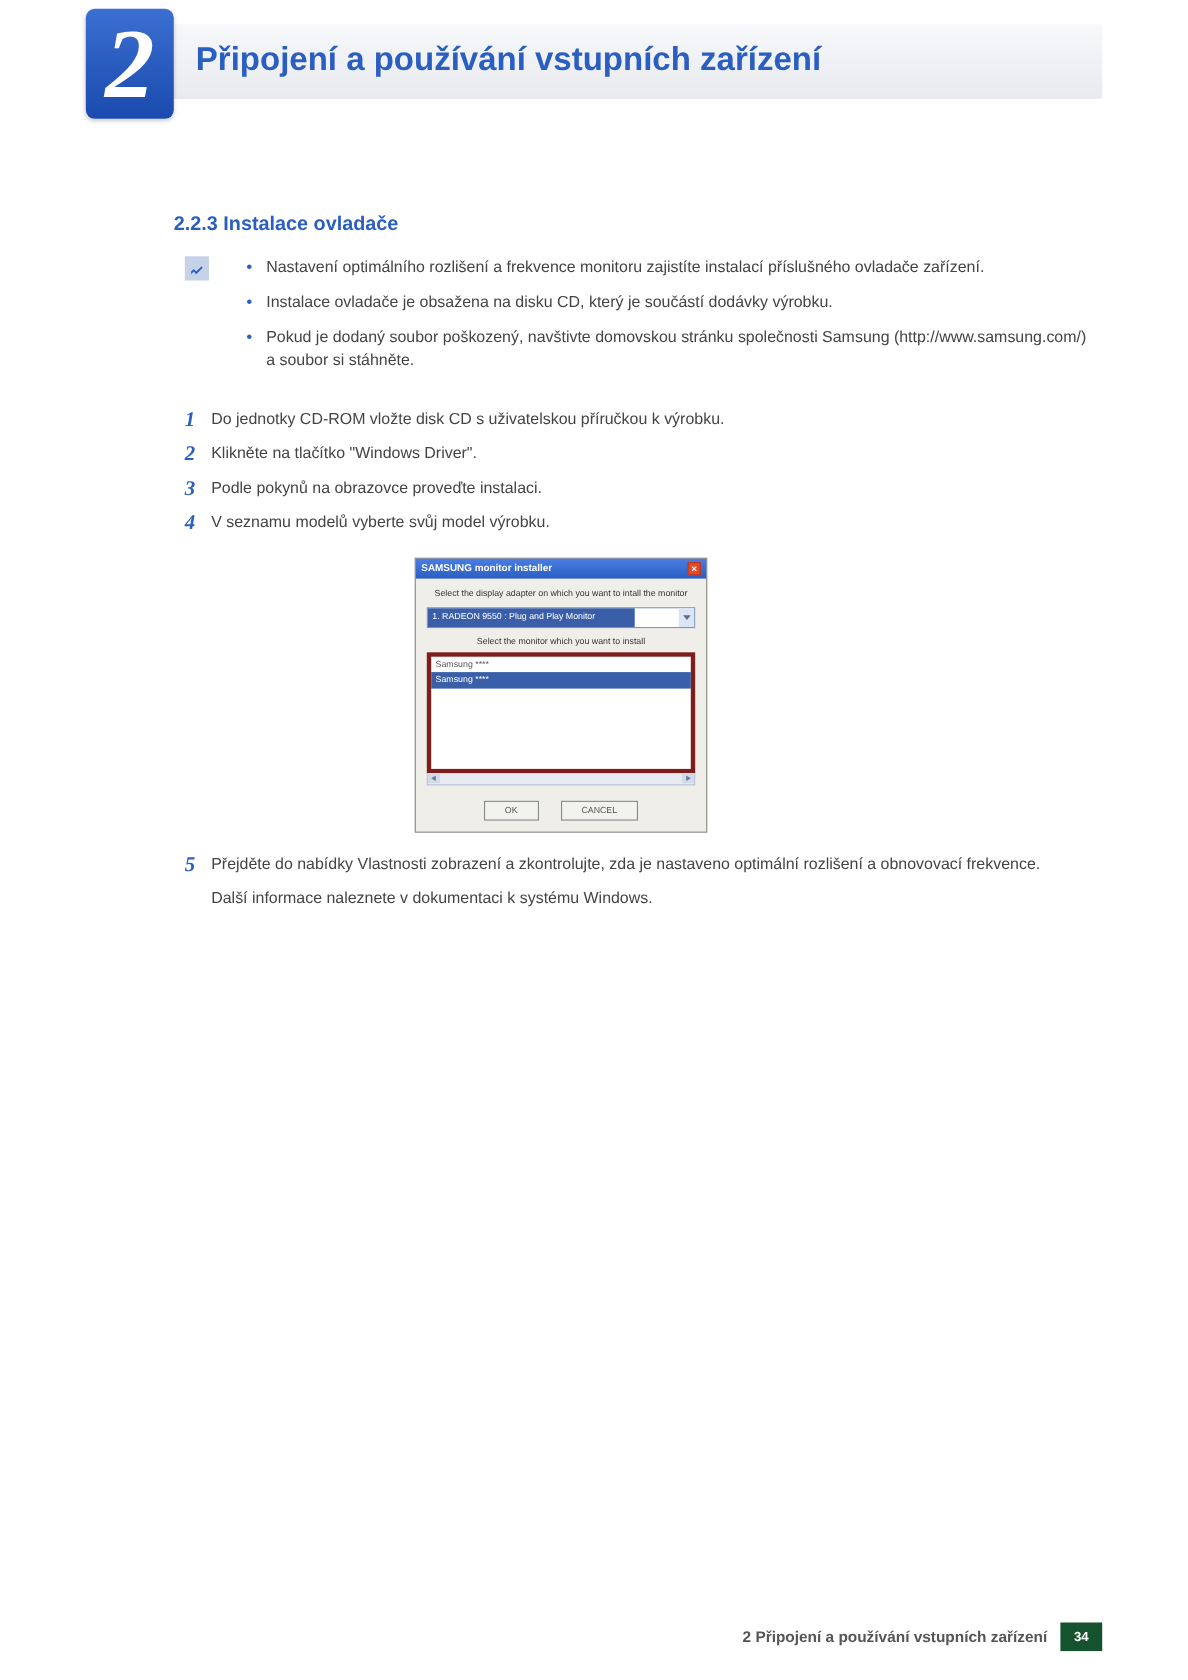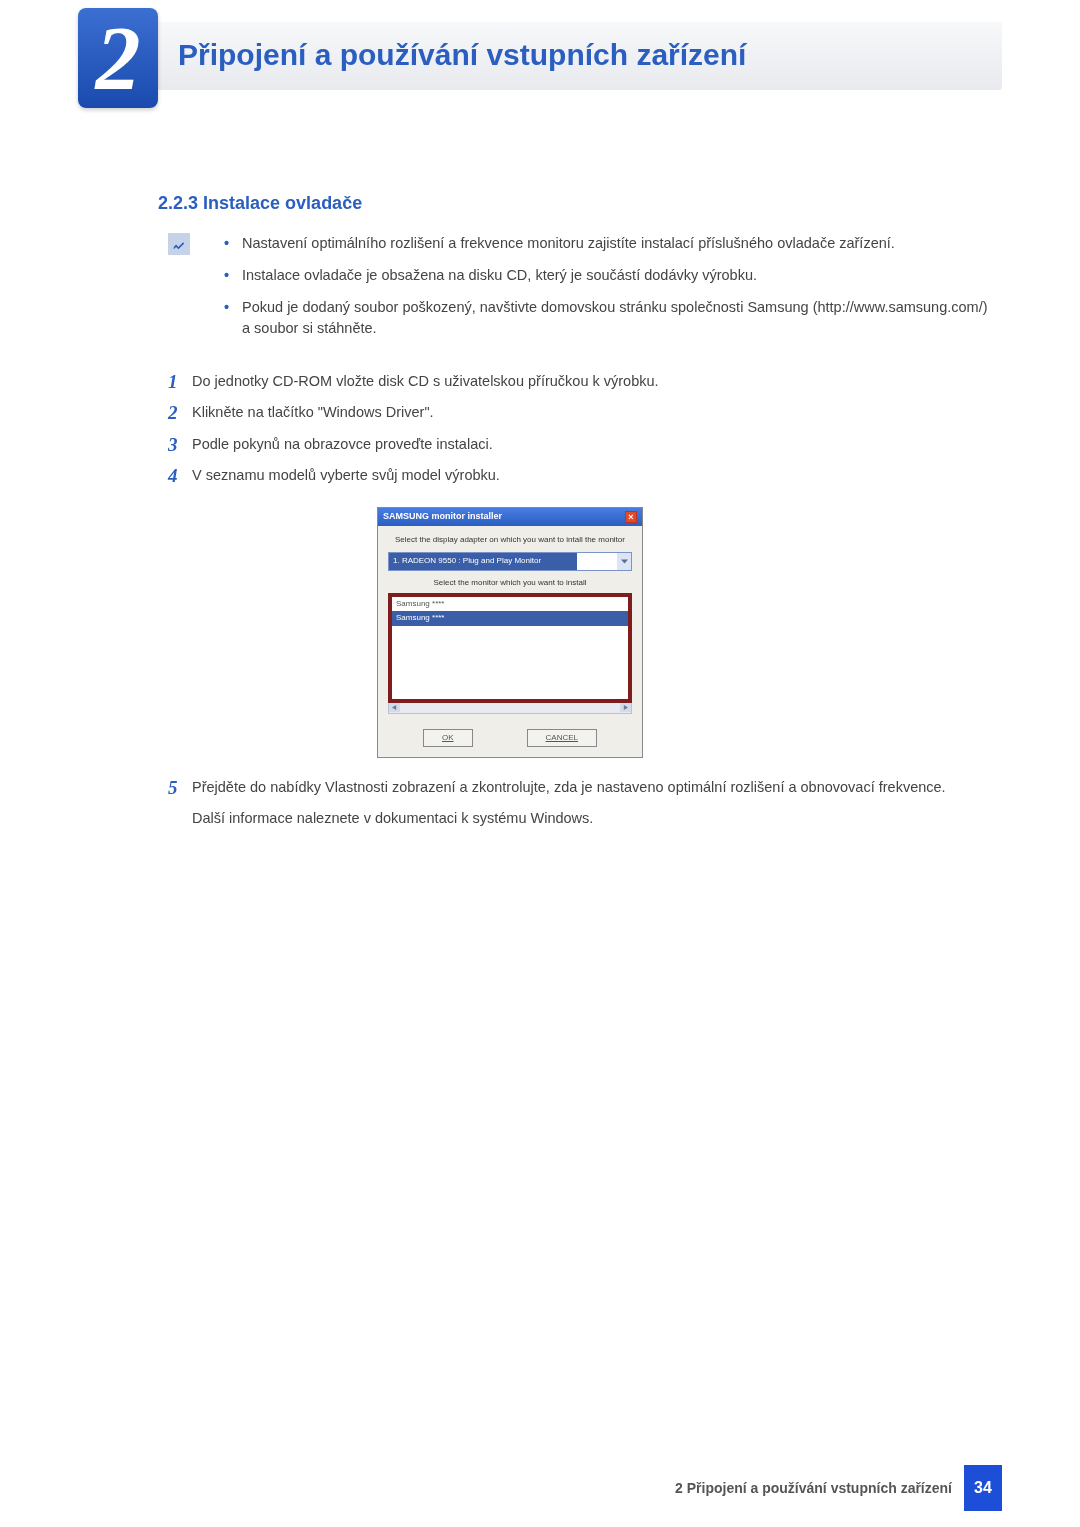--- a/index.html
+++ b/index.html
@@ -203,43 +203,42 @@
   .installer .buttons {
     text-align: center;
     padding-top: 10px;
   }
   .installer .buttons .btn {
     display: inline-block;
     border: 1px solid #888;
     background: #f2f2ee;
     font-size: 8px;
     padding: 2px 18px;
-    margin: 0 25px;
+    margin: 0 8px;
     color: #555;
-    text-decoration: underline;
   }
   .footer {
     position: absolute;
     bottom: 22px; left: 78px; right: 78px;
     height: 34px;
     display: flex;
     justify-content: flex-end;
     align-items: center;
   }
   .footer-title {
     font-size: 14px;
     color: #555;
     font-weight: bold;
     margin-right: 12px;
   }
   .footer-page {
-    width: 38px; height: 46px;
-    background: #1d4ed8;
-    color: #fff;
-    font-size: 16px;
+    width: 38px; height: 26px;
+    background: #14532d;
+    color: #fff;
+    font-size: 12px;
     font-weight: bold;
     display: flex;
     align-items: center;
     justify-content: center;
   }
 </style>
 </head>
 <body>
 
 <div class="header-bar"></div>

